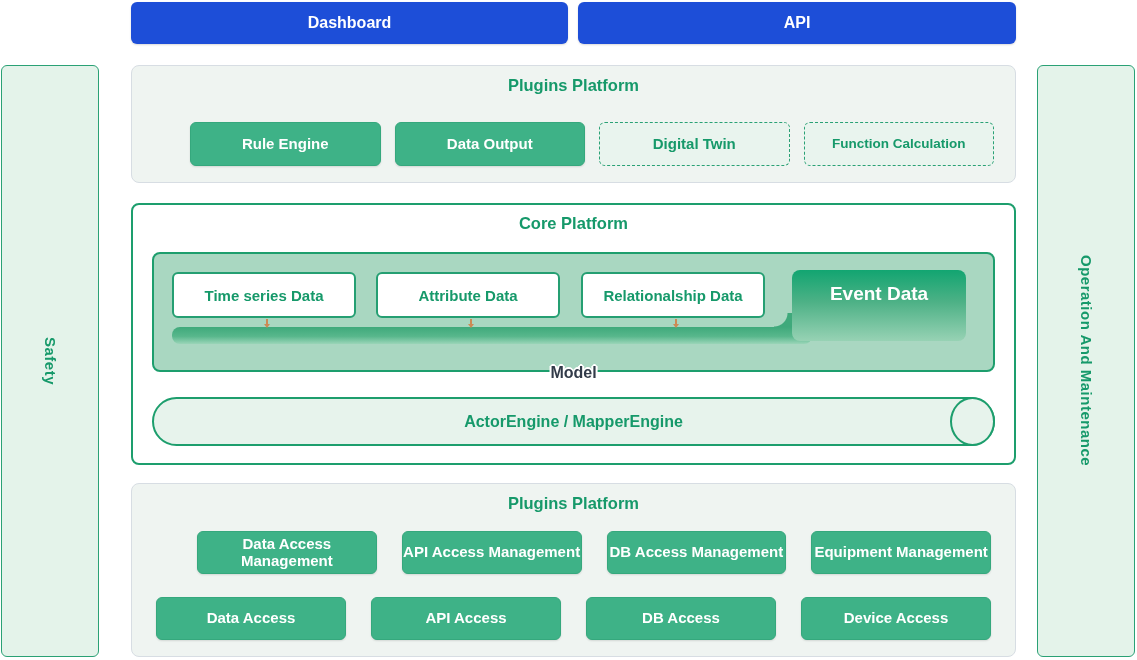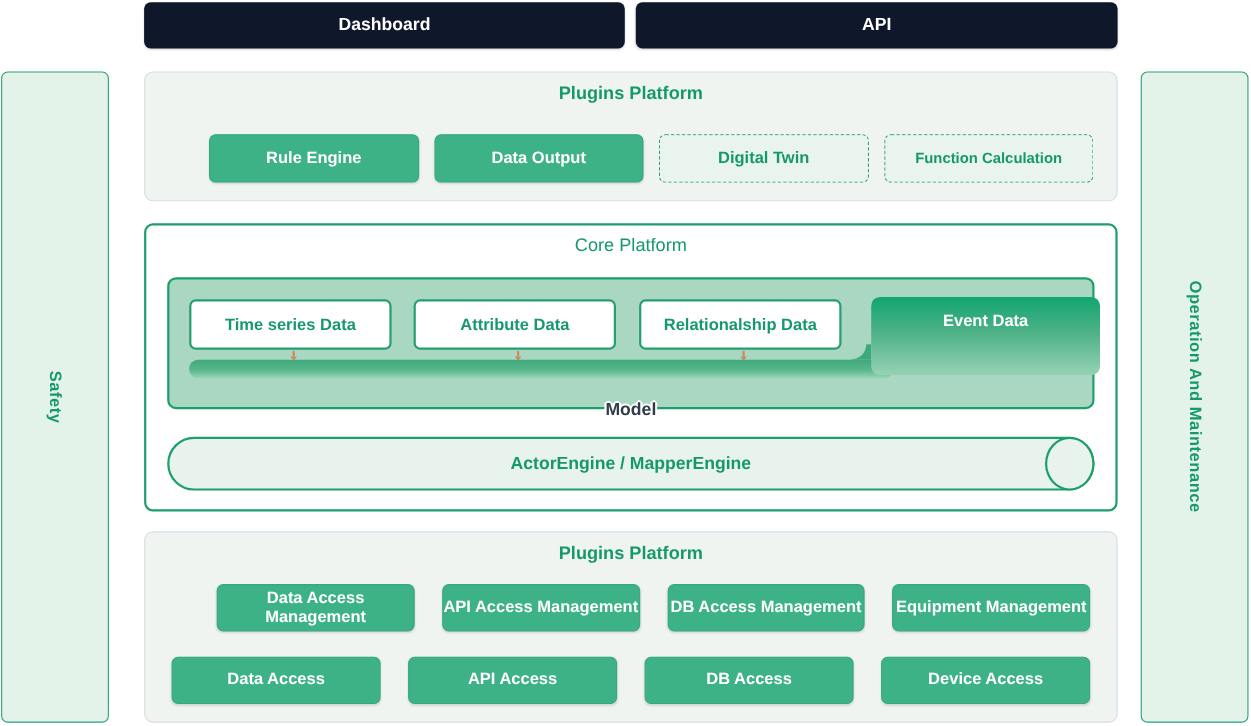--- a/index.html
+++ b/index.html
@@ -1,20 +1,20 @@
 <!DOCTYPE html>
 <html><head>
 <meta charset="utf-8">
 <style>
   * { box-sizing: border-box; margin: 0; padding: 0; }
   html,body { width:1137px; height:660px; background:#ffffff; font-family:"Liberation Sans",sans-serif; }
   .canvas { position:relative; width:1137px; height:660px; overflow:hidden; }
 
   
-  .top-block { position:absolute; top:2px; height:42px; background:#0f172a; border-radius:6px;
+  .top-block { position:absolute; top:2px; height:42px; background:#1d4ed8; border-radius:6px;
     color:#fff; font-weight:bold; font-size:16px; display:flex; align-items:center; justify-content:center;
     box-shadow:0 1px 2px rgba(0,0,0,.15); }
   .top-dashboard { left:131px; width:437px; }
   .top-api { left:578px; width:438px; }
 
   
   .side-rail { position:absolute; top:65px; height:592px; width:98px; background:#e4f3ea;
     border:1.5px solid #2aa175; border-radius:6px; display:flex; align-items:center; justify-content:center; }
   .side-left { left:1px; }
   .side-right { left:1037px; }
@@ -33,31 +33,31 @@
   .row-b2 { top:113px; height:43px; left:24px; right:24px; gap:25px; }
   .blk { flex:1; display:flex; align-items:center; justify-content:center; border-radius:6px;
     font-weight:bold; font-size:15px; text-align:center; line-height:1.1; }
   .blk-solid { background:#3eb287; border:1px solid #35a87d; color:#fff; box-shadow:0 1px 2px rgba(0,0,0,.12); }
   .blk-dashed { background:#e9f4ee; border:1.5px dashed #2aa175; color:#16996a; }
   .blk-sm { font-size:13.5px; }
 
   
   .sec-core { position:absolute; left:131px; top:203px; width:885px; height:262px;
     background:#fff; border:2px solid #1d9e6d; border-radius:8px; }
-  .core-title { text-align:center; color:#16996a; font-weight:normal; font-size:16.5px; padding-top:9px; }
+  .core-title { text-align:center; color:#16996a; font-weight:bold; font-size:16.5px; padding-top:9px; }
 
   .model-panel { position:absolute; left:19px; top:47px; width:843px; height:120px;
     background:#a9d7c1; border:2px solid #1d9e6d; border-radius:8px; }
   .data-box { position:absolute; top:18px; width:184px; height:46px; background:#fff;
     border:2px solid #259f72; border-radius:6px; display:flex; align-items:center; justify-content:center;
     color:#16996a; font-weight:bold; font-size:15px; }
   .db1 { left:18px; } .db2 { left:222px; } .db3 { left:427px; }
-  .event-box { position:absolute; left:638px; top:16px; width:208px; height:71px; border-radius:8px;
+  .event-box { position:absolute; left:638px; top:16px; width:174px; height:71px; border-radius:8px;
     background:linear-gradient(180deg,#12a571 0%,#4db186 45%,#97d2b4 100%);
-    display:flex; justify-content:center; color:#fff; font-weight:bold; font-size:15px; padding-top:13px; }
+    display:flex; justify-content:center; color:#fff; font-weight:bold; font-size:19px; padding-top:13px; }
   .flow-bar { position:absolute; left:18px; top:73px; width:640px; height:17px; border-radius:8px;
     background:linear-gradient(180deg,#3fa97b 0%,#58b78c 55%,#9ad5b8 100%); }
   .flow-curve { position:absolute; left:620px; top:59px; width:18px; height:14px;
     background:radial-gradient(circle 18px at 0 0, rgba(0,0,0,0) 13px, #3fa97b 14px); }
   .down-arrow { position:absolute; top:65px; width:2px; height:5px; background:#cd8a54; }
   .down-arrow::after { content:""; position:absolute; top:5px; left:-2.5px;
     border-left:3.5px solid transparent; border-right:3.5px solid transparent; border-top:4.5px solid #cd8a54; }
   .ar1 { left:112px; } .ar2 { left:316px; } .ar3 { left:521px; }
   .model-label { position:absolute; left:50%; bottom:-12px; transform:translateX(-50%);
     color:#323b49; font-weight:bold; font-size:16px;

